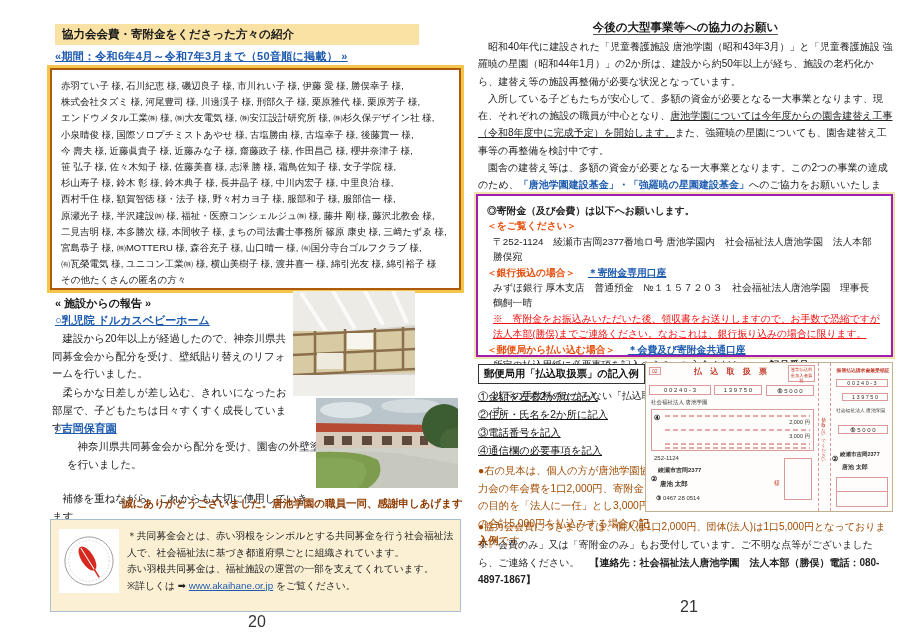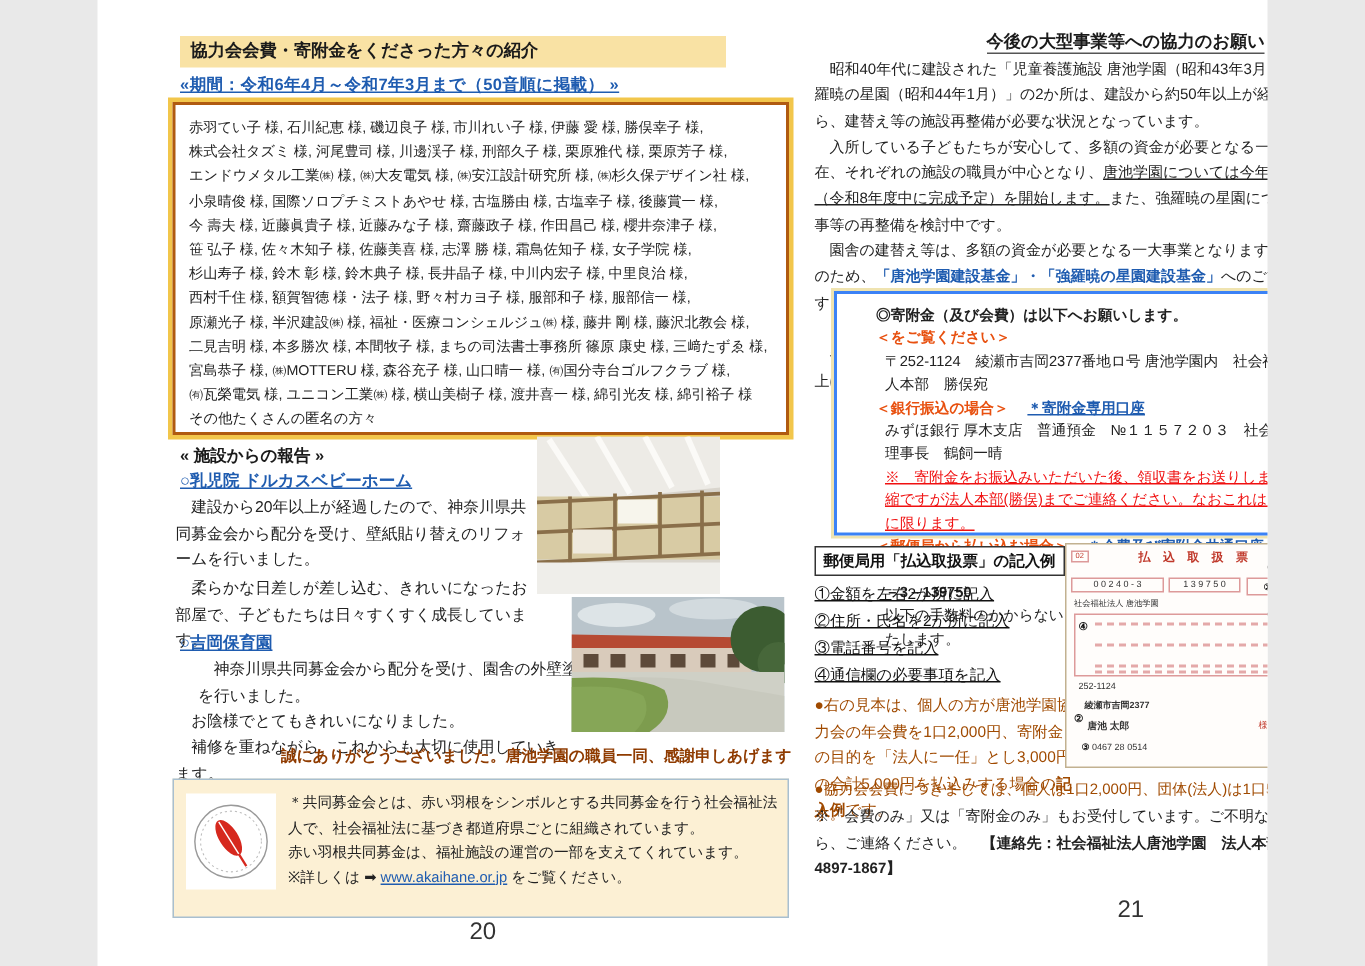--- a/index.html
+++ b/index.html
@@ -1,18 +1,18 @@
 <!DOCTYPE html>
 <html><head>
 <meta charset="utf-8">
 <style>
   * { margin:0; padding:0; box-sizing:border-box; }
   body { background:#e9e9e9; font-family:"Liberation Sans", sans-serif; }
   .canvas {
-    position:relative; width:780px; height:644px; background:#ffffff;
+    position:relative; width:910px; height:644px; background:#ffffff;
     margin:0 auto; overflow:hidden; color:#222;
   }
   .abs { position:absolute; }
 
   
   .lp-titlebar {
     left:55px; top:24px; width:364px; height:21px;
     background:#f9e2a4; font-size:11.5px; font-weight:bold; color:#1a1a1a;
     line-height:21px; padding-left:7px;
   }
@@ -52,22 +52,22 @@
     left:478px; top:20px; width:415px; text-align:center;
     font-size:11.5px; font-weight:bold; color:#1a1a1a;
   }
   .rp-title span { border-bottom:1.5px solid #555; padding-bottom:1px; }
   .rp-body { left:478px; top:38px; width:415px; font-size:10px; line-height:17.3px; color:#222; }
   .u-black { text-decoration:underline; }
   .funds { color:#1f5cb0; font-weight:bold; }
 
   .gold-box {
     left:476px; top:194px; width:417px; height:163px;
-    background:#fff; border:2px solid #3b82f6; box-shadow:0 0 0 2px #efe3b0;
-    padding:7px 26px; font-size:9.8px; line-height:15.4px;margin-left:15px;
+    background:#fff; border:2px solid #a21caf; box-shadow:0 0 0 2px #efe3b0;
+    padding:7px 9px; font-size:9.8px; line-height:15.4px;
   }
   .lbl-red { color:#e8500f; font-weight:bold; }
   .acct-blue { color:#1f5cb0; font-weight:bold; text-decoration:underline; }
   .warn-red { color:#f01010; text-decoration:underline; }
   .bold { font-weight:bold; }
 
   .slip-head {
     left:478px; top:364px; display:inline-block;
     border:1.5px solid #333; padding:2px 5px;
     font-size:10.3px; font-weight:bold; color:#111; background:#fff;
@@ -120,21 +120,20 @@
     <div class="donor-line">その他たくさんの匿名の方々</div>
   </div>
 
   <div class="abs sec-head" style="left:55px; top:296px;">« 施設からの報告 »</div>
   <div class="abs fac-name" style="left:55px; top:313px;">○乳児院 ドルカスベビーホーム</div>
   <div class="abs body-txt indent" style="left:52px; top:330px; width:241px;">建設から20年以上が経過したので、神奈川県共同募金会から配分を受け、壁紙貼り替えのリフォームを行いました。</div>
   <div class="abs body-txt indent" style="left:52px; top:384px; width:241px;">柔らかな日差しが差し込む、きれいになったお部屋で、子どもたちは日々すくすく成長しています。</div>
 
   <div class="abs fac-name" style="left:55px; top:421px;">○吉岡保育園</div>
   <div class="abs body-txt indent" style="left:52px; top:438px; width:264px;margin-left:15px;">神奈川県共同募金会から配分を受け、園舎の外壁塗装を行いました。</div>
-  <div class="abs body-txt indent" style="left:52px; top:473px; width:264px;">お陰様でとてもきれいになりました。</div>
   <div class="abs body-txt indent" style="left:52px; top:490px; width:264px;">補修を重ねながら、これからも大切に使用していきます。</div>
 
   <div class="abs" style="left:293px; top:291px; width:122px; height:105px;">
     <svg width="122" height="105" viewBox="0 0 122 105">
       <rect width="122" height="105" fill="#d9d5cd"></rect>
       <polygon points="0,0 122,0 122,34 0,46" fill="#edebe6"></polygon>
       <line x1="8" y1="2" x2="34" y2="42" stroke="#fbfaf7" stroke-width="4"></line>
       <line x1="40" y1="0" x2="62" y2="38" stroke="#fbfaf7" stroke-width="4"></line>
       <line x1="72" y1="0" x2="90" y2="34" stroke="#fbfaf7" stroke-width="4"></line>
       <line x1="100" y1="0" x2="114" y2="32" stroke="#fbfaf7" stroke-width="4"></line>

